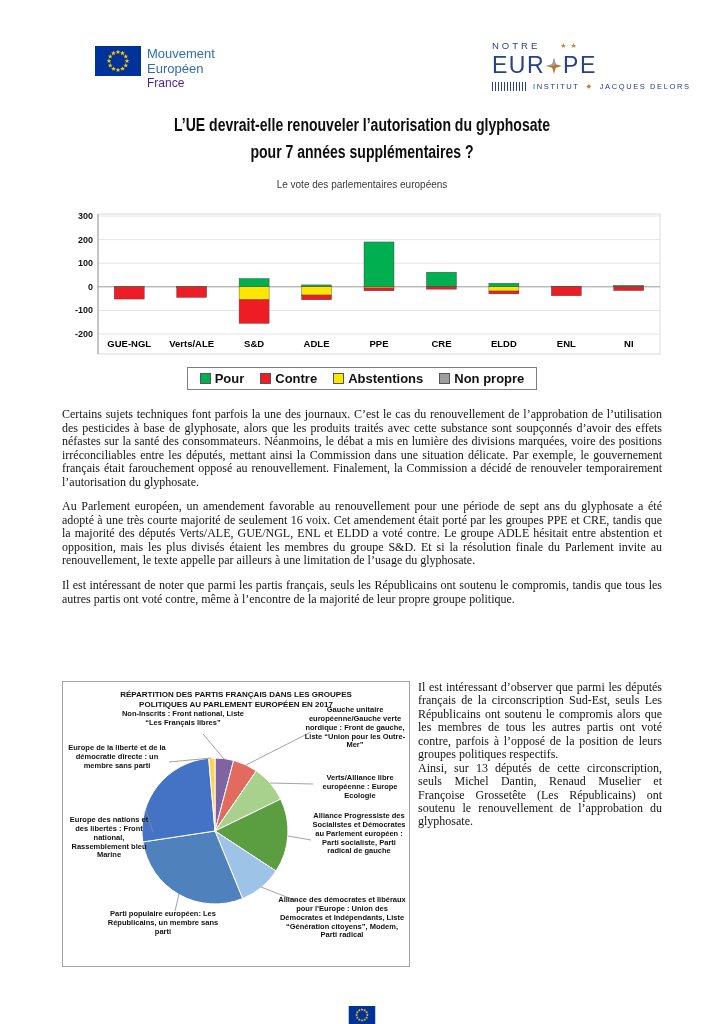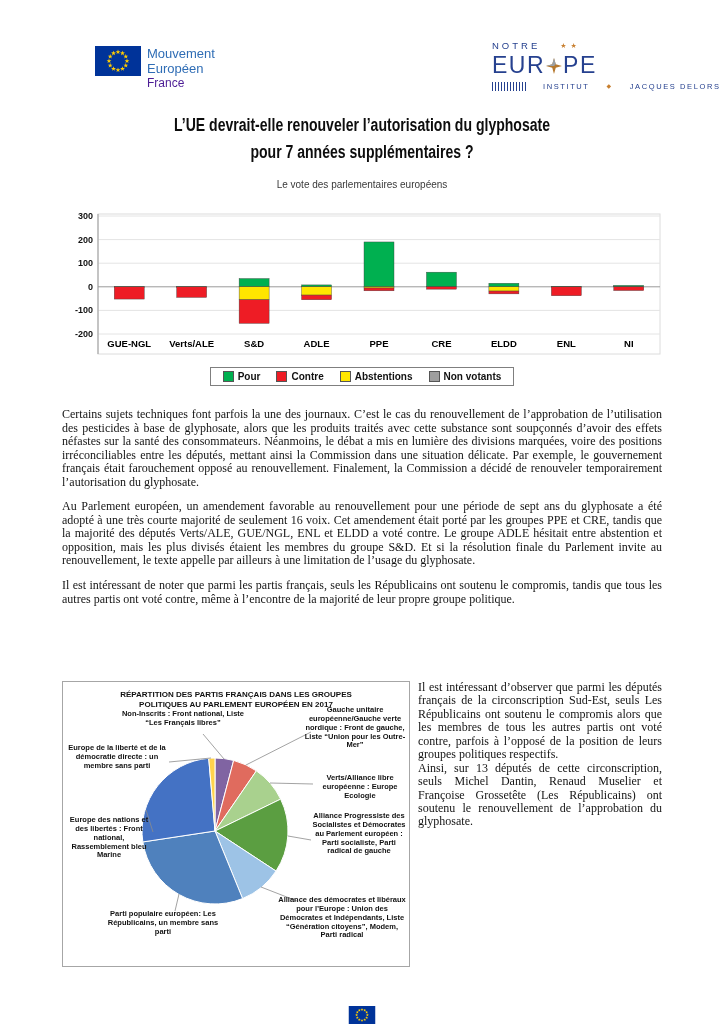--- a/index.html
+++ b/index.html
@@ -8,37 +8,37 @@
 
   
   .logo-left{position:absolute;left:95px;top:46px;display:flex;gap:6px;align-items:flex-start;justify-content:center;}
   .ml-text{font-size:13px;line-height:1.12;color:#2f6db5;padding-top:1px;}
   .ml-2{color:#4c1d95;font-size:12px;margin-top:1px;}
   .logo-right{position:absolute;left:492px;top:40px;color:#26418f;}
   .ne-top{font-size:9.5px;letter-spacing:3px;display:flex;align-items:center;gap:20px;}
   .ne-stars{color:#c87f2f;font-size:7px;letter-spacing:1px;}
   .ne-main{font-size:23px;font-weight:normal;letter-spacing:1.5px;display:flex;align-items:center;margin-top:1px;}
   .compass{margin:0 1px;}
-  .ne-sub{display:flex;align-items:flex-start;gap:17px;font-size:7.5px;letter-spacing:1.6px;margin-top:3px;}
+  .ne-sub{display:flex;align-items:flex-start;gap:7px;font-size:7.5px;letter-spacing:1.6px;margin-top:3px;}
   .barcode{width:34px;height:9px;display:inline-block;
            background:repeating-linear-gradient(90deg,#26418f 0 1px,transparent 1px 3px);}
   .ne-diamond{color:#c87f2f;font-size:6px;}
 
   
   .title{position:absolute;top:112px;left:0;width:724px;text-align:center;font-weight:bold;
          font-size:18px;color:#0d0d0d;}
   .title-line{transform:scaleX(0.78);transform-origin:50% 50%;line-height:1.5;}
   .subtitle{position:absolute;top:179px;left:0;width:724px;text-align:center;font-size:10px;color:#3a3a3a;}
 
   
   .chart-wrap{position:absolute;top:208px;left:62px;width:600px;}
   #barchart{display:block;}
   .legend{margin:9px auto 0;border:1px solid #7f7f7f;display:flex;gap:16px;width:max-content;
           padding:3px 12px;align-items:center;background:#fff;}
-  .legend-item{display:flex;align-items:center;gap:4px;font-size:10px;font-weight:bold;justify-content:space-between;}
+  .legend-item{display:flex;align-items:center;gap:4px;font-size:13px;font-weight:bold;justify-content:space-between;}
   .swatch{width:9px;height:9px;display:inline-block;border:0.5px solid #555;}
 
   
   .bodytext{position:absolute;top:408px;left:62px;width:600px;
             font-family:"Liberation Serif",serif;font-size:12px;line-height:1.13;
             text-align:justify;color:#141414;}
   .bodytext p{margin:0 0 11px;}
 
   
   .bottom{position:absolute;top:681px;left:62px;width:600px;display:flex;gap:8px;}
@@ -164,21 +164,21 @@
       <span class="legend-item">
         <span class="swatch" style="background: rgb(238, 28, 37);"></span>
         <span>Contre</span>
       </span>
       <span class="legend-item">
         <span class="swatch" style="background: rgb(255, 230, 0);"></span>
         <span>Abstentions</span>
       </span>
       <span class="legend-item">
         <span class="swatch" style="background: rgb(158, 158, 158);"></span>
-        <span>Non votants</span>
+        <span>Non propre</span>
       </span>
     </div>
   </div>
 
   <div class="bodytext">
     <p>Certains sujets techniques font parfois la une des journaux. C’est le cas du renouvellement de l’approbation de l’utilisation des pesticides à base de glyphosate, alors que les produits traités avec cette substance sont soupçonnés d’avoir des effets néfastes sur la santé des consommateurs. Néanmoins, le débat a mis en lumière des divisions marquées, voire des positions irréconciliables entre les députés, mettant ainsi la Commission dans une situation délicate. Par exemple, le gouvernement français était farouchement opposé au renouvellement. Finalement, la Commission a décidé de renouveler temporairement l’autorisation du glyphosate.</p>
     <p>Au Parlement européen, un amendement favorable au renouvellement pour une période de sept ans du glyphosate a été adopté à une très courte majorité de seulement 16 voix. Cet amendement était porté par les groupes PPE et CRE, tandis que la majorité des députés Verts/ALE, GUE/NGL, ENL et ELDD a voté contre. Le groupe ADLE hésitait entre abstention et opposition, mais les plus divisés étaient les membres du groupe S&amp;D. Et si la résolution finale du Parlement invite au renouvellement, le texte appelle par ailleurs à une limitation de l’usage du glyphosate.</p>
     <p>Il est intéressant de noter que parmi les partis français, seuls les Républicains ont soutenu le compromis, tandis que tous les autres partis ont voté contre, même à l’encontre de la majorité de leur propre groupe politique.</p>
   </div>
 

